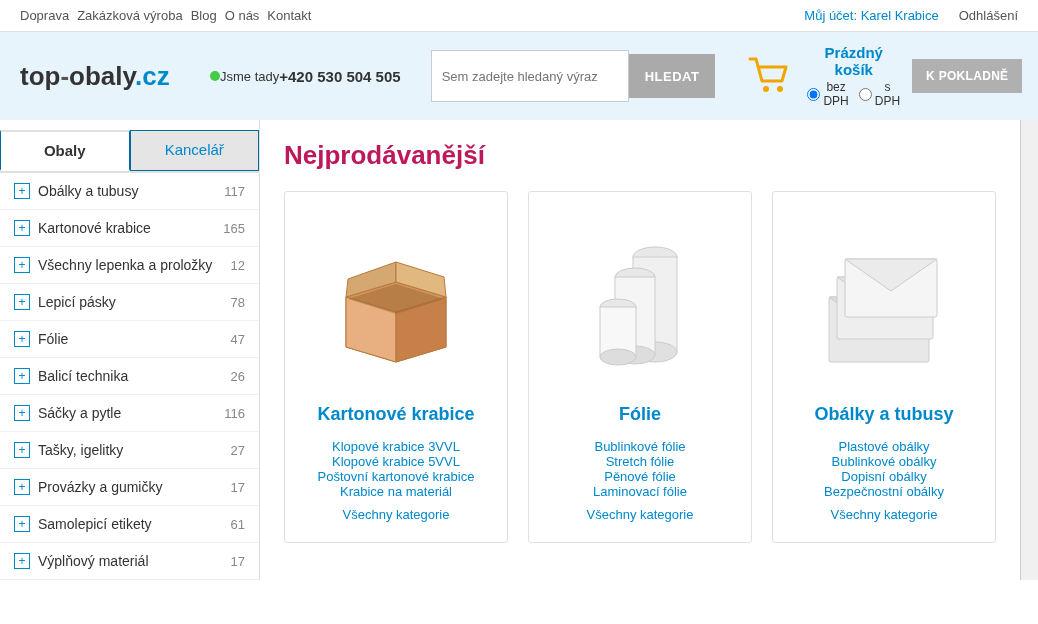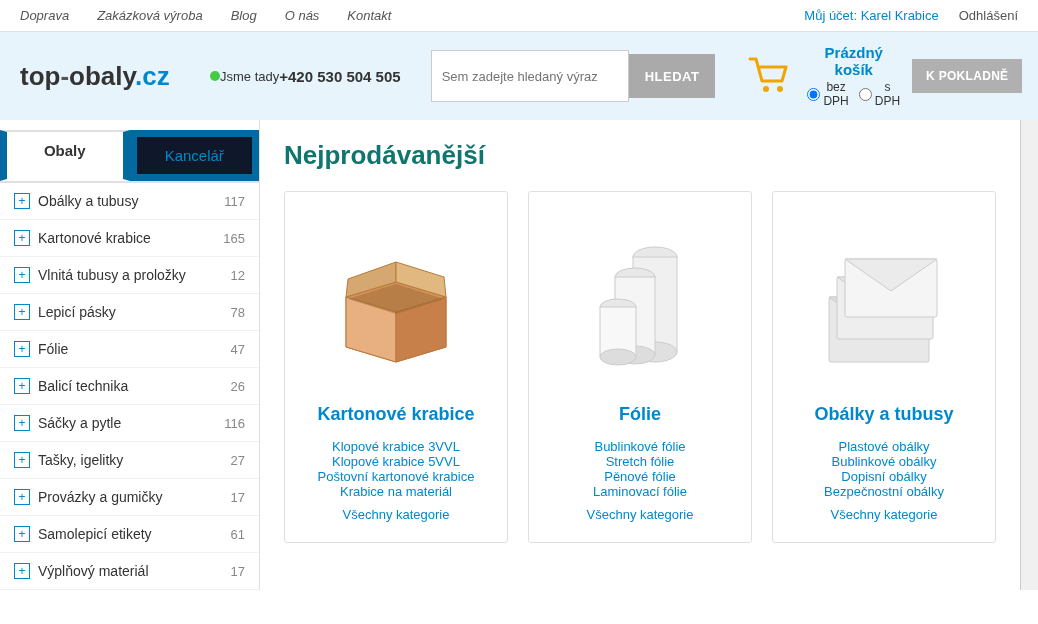--- a/index.html
+++ b/index.html
@@ -7,21 +7,21 @@
 
     
     .top-nav {
       background: #fff;
       border-bottom: 1px solid #e0e0e0;
       padding: 8px 20px;
       display: flex;
       justify-content: space-between;
       align-items: center;
     }
-    .top-nav-left { display: flex; gap: 28px; font-style: italic; }
+    .top-nav-left { display: flex; gap: 8px; }
     .top-nav-left a, .top-nav-right a { color: #555; text-decoration: none; font-size: 13px; }
     .top-nav-right { display: flex; gap: 20px; align-items: center; }
     .top-nav-right .my-account { color: #0088cc; text-decoration: none; font-size: 13px; }
     .top-nav-right .logout { color: #555; text-decoration: none; font-size: 13px; }
 
     
     .header {
       background: #e8f4fc;
       padding: 12px 20px;
       display: flex;
@@ -125,22 +125,22 @@
       border-bottom: 2px solid #e0e0e0;
       margin-bottom: 0;
     }
     .sidebar-tab {
       flex: 1;
       text-align: center;
       padding: 10px 0;
       font-size: 15px;
       font-weight: bold;
       cursor: pointer;
-      border: 7px solid #0369a1;
-      background: #0f172a;
+      border: 1px solid #0369a1;
+      background: #e5e5e5;
       color: #555;
       text-decoration: none;
     }
     .sidebar-tab.active {
       background: #fff;
       border-bottom: 2px solid #fff;
       color: #333;
       border-top: 2px solid #e0e0e0;
     }
     .sidebar-tab.link-tab {
@@ -173,21 +173,21 @@
     .item-count { color: #888; font-size: 13px; margin-left: 6px; }
 
     
     .content {
       flex: 1;
       padding: 20px 24px;
     }
     .page-title {
       font-size: 26px;
       font-weight: bold;
-      color: #0f766e;
+      color: #be185d;
       margin-bottom: 20px;
     }
 
     
     .cards-row {
       display: flex;
       gap: 20px;
     }
     .product-card {
       flex: 1;
@@ -322,21 +322,21 @@
       <span class="item-label">Obálky a tubusy</span>
       <span class="item-count">117</span>
     </div>
         <div class="sidebar-item">
       <span class="plus-icon">+</span>
       <span class="item-label">Kartonové krabice</span>
       <span class="item-count">165</span>
     </div>
         <div class="sidebar-item">
       <span class="plus-icon">+</span>
-      <span class="item-label">Vlnitá tubusy a proložky</span>
+      <span class="item-label">Všechny lepenka a proložky</span>
       <span class="item-count">12</span>
     </div>
         <div class="sidebar-item">
       <span class="plus-icon">+</span>
       <span class="item-label">Lepicí pásky</span>
       <span class="item-count">78</span>
     </div>
         <div class="sidebar-item">
       <span class="plus-icon">+</span>
       <span class="item-label">Fólie</span>

